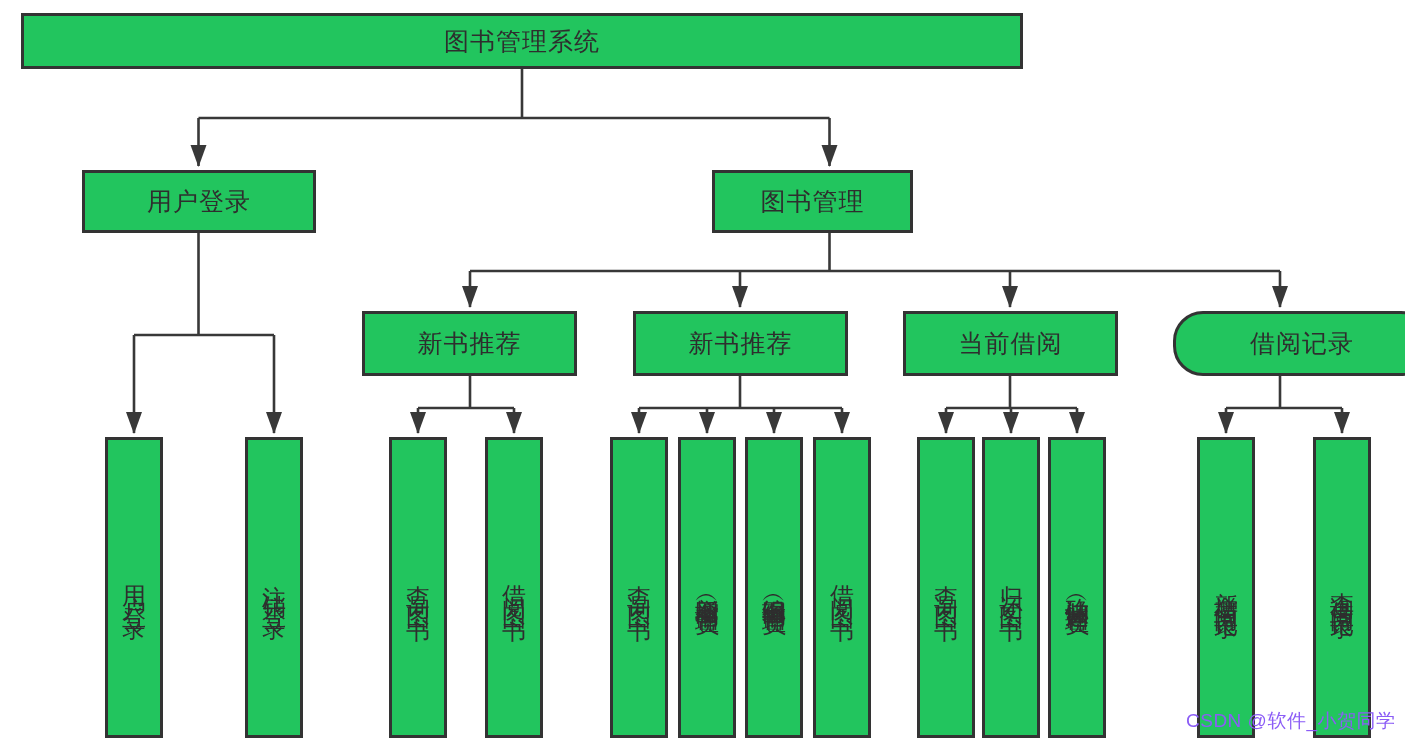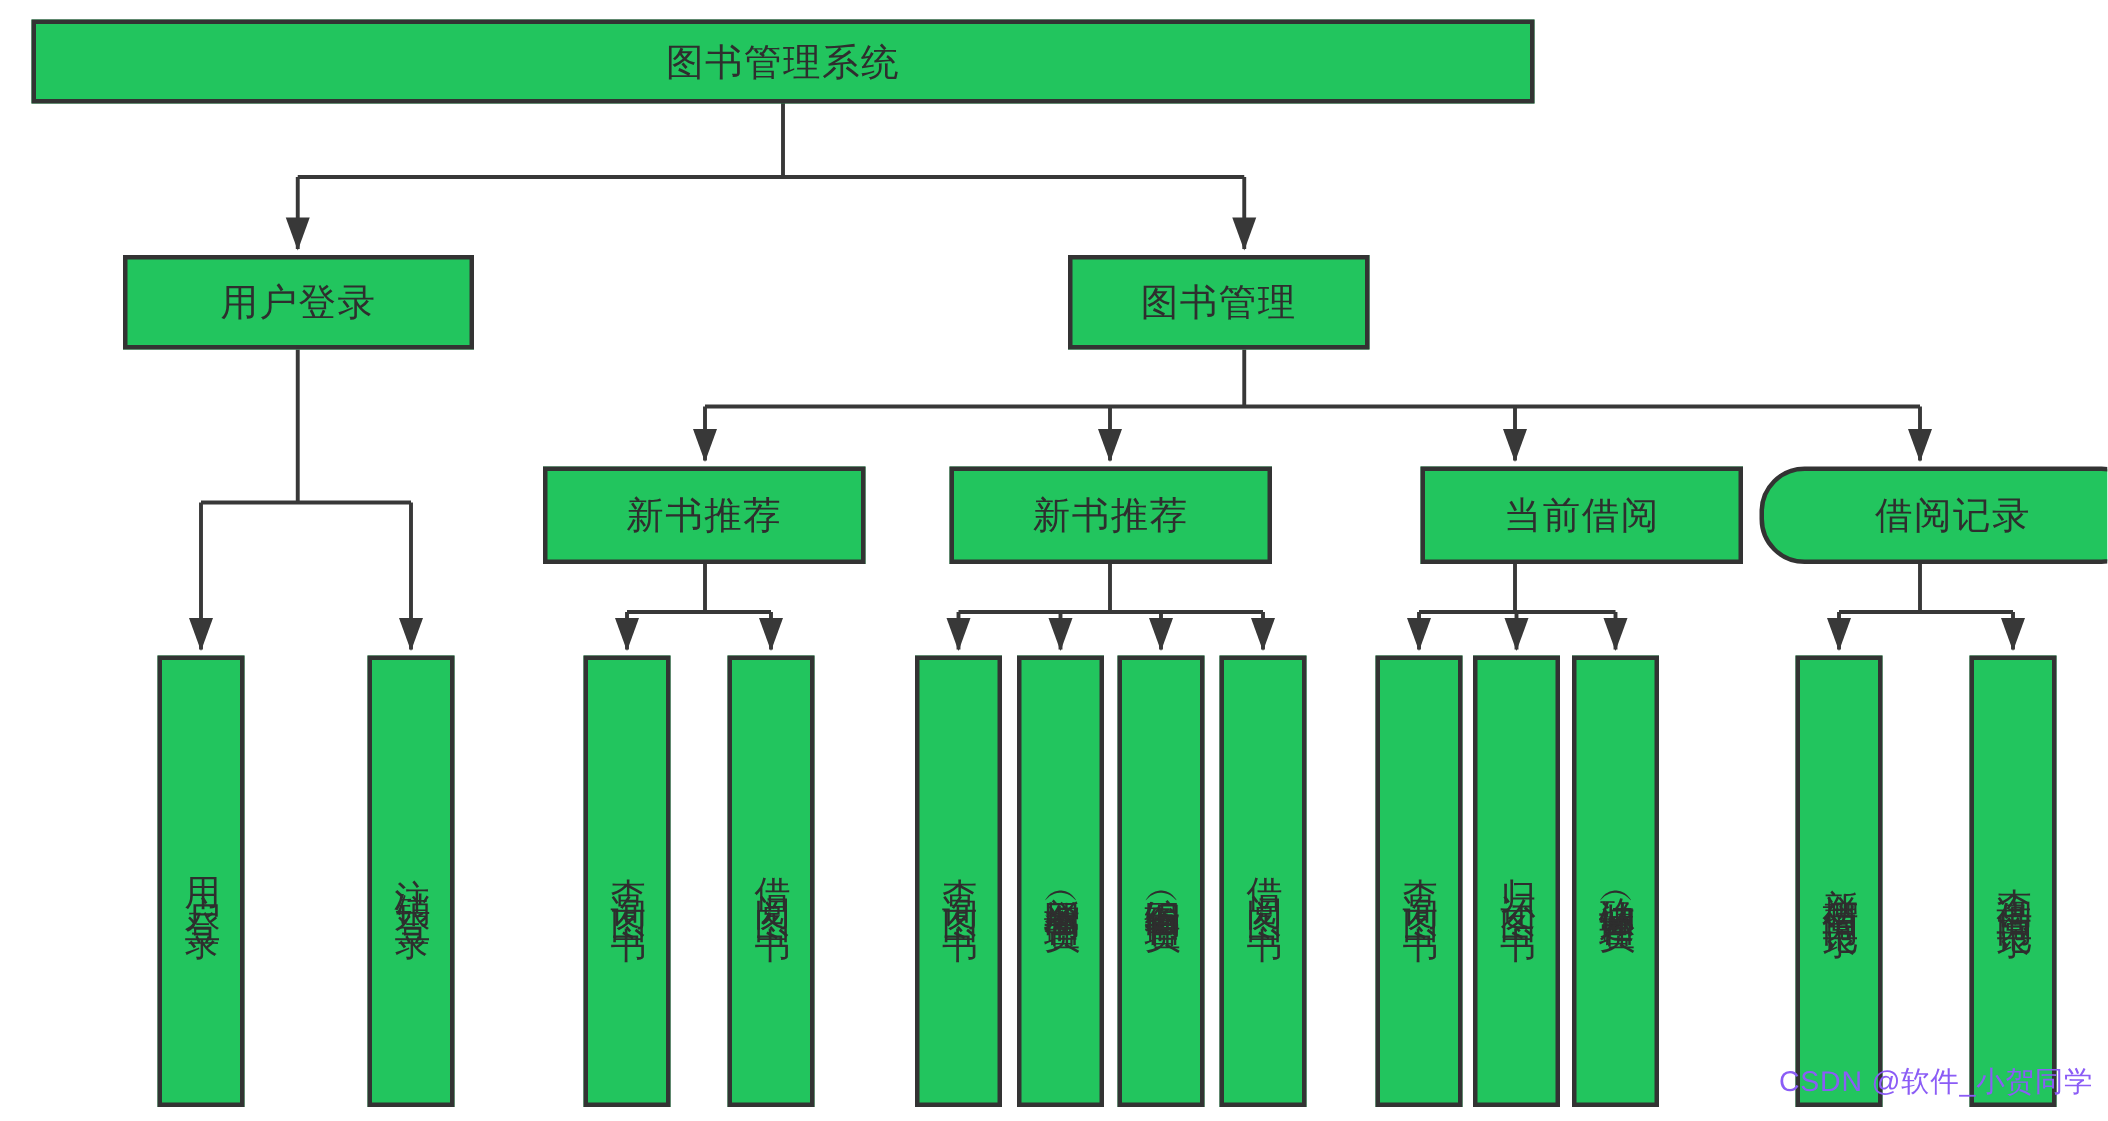--- a/index.html
+++ b/index.html
@@ -81,21 +81,21 @@
   <div class="box hbox" style="left:712px;top:170px;width:201px;height:63px;">
     <span>图书管理</span>
   </div>
 
   <div class="box hbox" style="left:362px;top:311px;width:215px;height:65px;">
     <span>新书推荐</span>
   </div>
   <div class="box hbox" style="left:633px;top:311px;width:215px;height:65px;">
     <span>新书推荐</span>
   </div>
-  <div class="box hbox" style="left:903px;top:311px;width:215px;height:65px;margin-left:44px;">
+  <div class="box hbox" style="left:903px;top:311px;width:215px;height:65px;">
     <span>当前借阅</span>
   </div>
   <div class="box hbox" style="left:1173px;top:311px;width:258px;height:65px;border-radius:30px;">
     <span>借阅记录</span>
   </div>
 
   <div class="box vbox sp-wide" style="left:105px;">
     <span>用户登录</span>
   </div>
   <div class="box vbox sp-wide" style="left:245px;">

